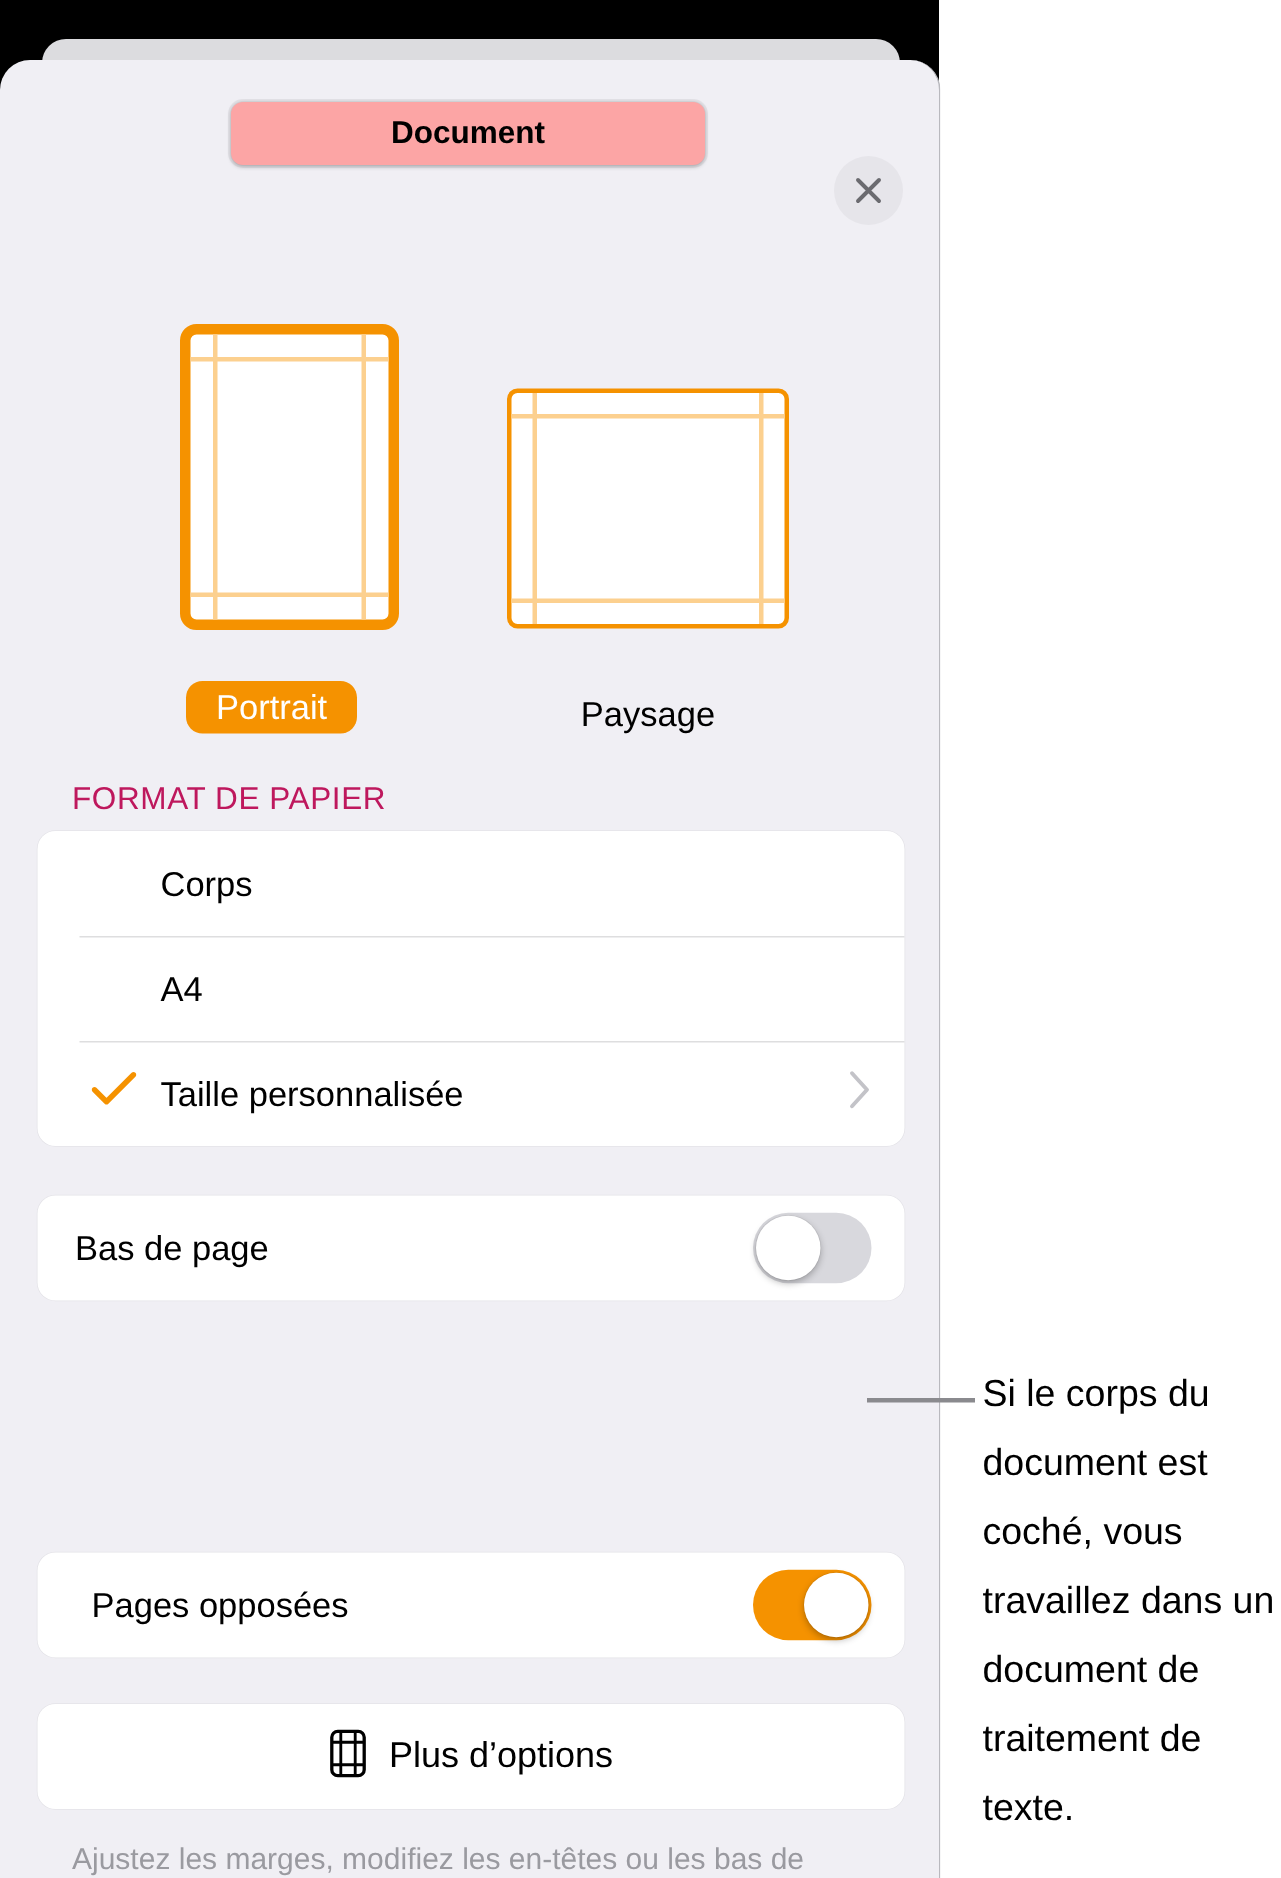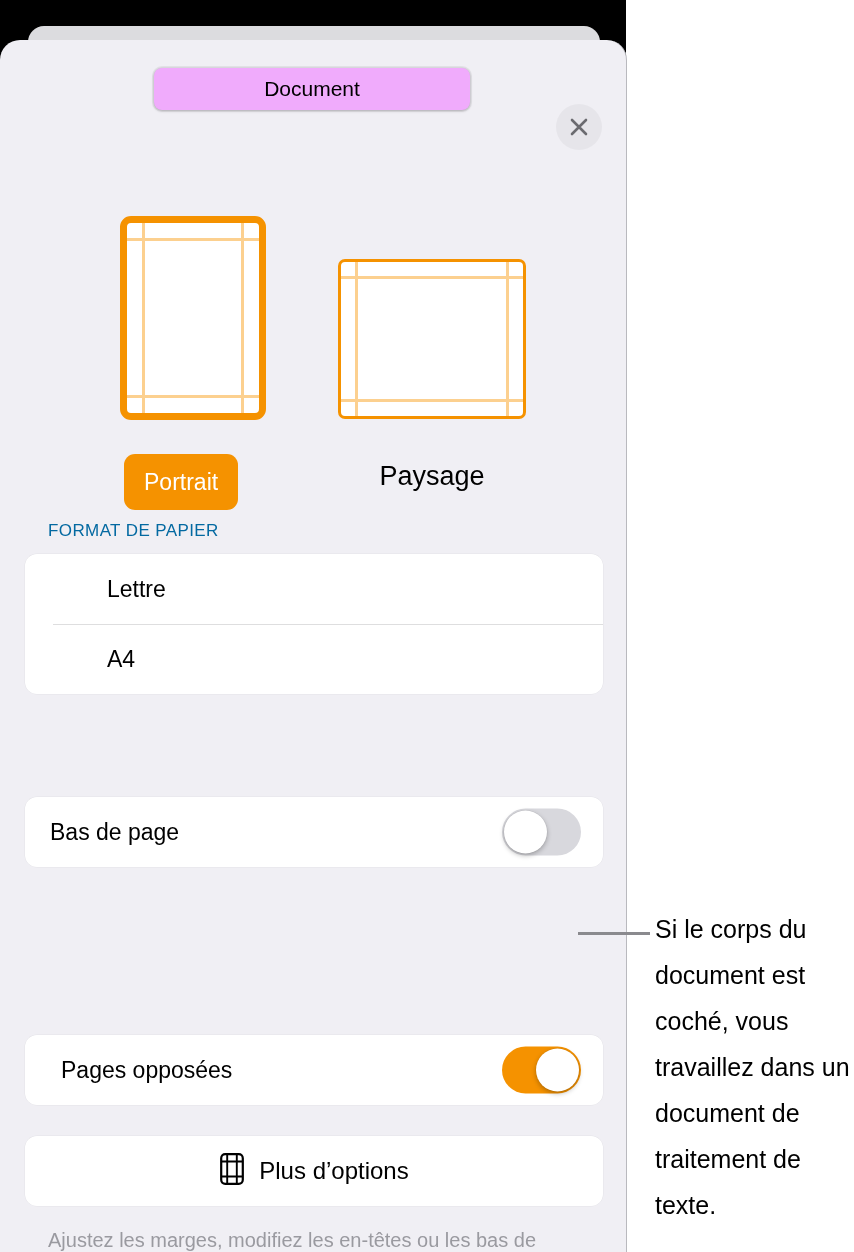--- a/index.html
+++ b/index.html
@@ -31,22 +31,22 @@
   .header{position:relative;height:72px;}
   .seg{
     position:absolute;left:152px;top:26px;width:320px;height:46px;
     background:#e3e2e7;border-radius:10px;display:flex;padding:2px;box-sizing:border-box;
   }
   .seg-item{
     flex:1;display:flex;align-items:center;justify-content:center;
     font-size:21px;color:#000;border-radius:8px;
   }
   .seg-item.active{
-    background:#f0abfc;box-shadow:0 1px 3px rgba(0,0,0,.22),0 0 0 .5px rgba(0,0,0,.04);
-    font-weight:400;
+    background:#fca5a5;box-shadow:0 1px 3px rgba(0,0,0,.22),0 0 0 .5px rgba(0,0,0,.04);
+    font-weight:700;
   }
   .close-btn{
     position:absolute;left:556px;top:64px;width:46px;height:46px;border-radius:50%;
     background:#e6e5ea;display:flex;align-items:center;justify-content:center;
   }
   .close-btn svg{display:block;}
 
   
   .orient-row{position:relative;height:300px;}
   .page-thumb{position:absolute;background:#ffffff;box-sizing:border-box;}
@@ -54,33 +54,33 @@
     left:120px;top:104px;width:146px;height:204px;
     border:7px solid #f59200;border-radius:11px;
   }
   #thumb-landscape{
     left:338px;top:147px;width:188px;height:160px;
     border:3px solid #f59200;border-radius:7px;
   }
   .guide{position:absolute;background:#fcd08f;}
   .orient-labels{position:absolute;left:0;top:342px;width:626px;height:48px;}
   .pill{
-    position:absolute;left:124px;top:0;height:56px;padding:0 20px;
+    position:absolute;left:124px;top:0;height:35px;padding:0 20px;
     background:#f59200;border-radius:11px;color:#fff;font-size:23px;
     display:flex;align-items:center;justify-content:center;text-align:center;
   }
   .plain-label{
     position:absolute;left:350px;top:0;height:44px;width:164px;
-    display:flex;align-items:center;justify-content:center;font-size:27px;color:#000;
+    display:flex;align-items:center;justify-content:center;font-size:23px;color:#000;
   }
 
   
   .sec-hdr{
-    position:absolute;left:48px;top:481px;font-size:17px;letter-spacing:.4px;
-    color:#0369a1;text-transform:uppercase;
+    position:absolute;left:48px;top:481px;font-size:21px;letter-spacing:.4px;
+    color:#be185d;text-transform:uppercase;
   }
 
   
   .card{
     position:absolute;left:25px;width:578px;background:#ffffff;border-radius:12px;
     box-shadow:0 0 0 .5px rgba(0,0,0,.05);
   }
   .row{
     position:relative;height:70px;display:flex;align-items:center;box-sizing:border-box;
   }
@@ -172,24 +172,37 @@
     <div class="orient-labels">
       <div class="pill">Portrait</div>
       <div class="plain-label">Paysage</div>
     </div>
   </div>
 
   <div class="sec-hdr">FORMAT DE PAPIER</div>
 
   <div class="card" id="card-paper">
     <div class="row">
-      <span class="row-label">Lettre</span>
+      <span class="row-label">Corps</span>
     </div>
     <div class="row">
       <span class="row-label">A4</span>
+    </div>
+    <div class="row">
+      <span class="check">
+        <svg width="30" height="26" viewBox="0 0 30 26">
+          <path d="M2 13 L10 21 L28 3" stroke="#f59200" stroke-width="3.6" fill="none" stroke-linecap="round" stroke-linejoin="round"></path>
+        </svg>
+      </span>
+      <span class="row-label">Taille personnalisée</span>
+      <span class="chev">
+        <svg width="16" height="28" viewBox="0 0 16 28">
+          <path d="M3 3 L13 14 L3 25" stroke="#c3c3c8" stroke-width="2.6" fill="none" stroke-linecap="round" stroke-linejoin="round"></path>
+        </svg>
+      </span>
     </div>
   </div>
 
   <div class="card" id="card-toggles">
     <div class="row">
       <span class="row-label">Bas de page</span>
       <span class="toggle off">
         <span class="knob"></span>
       </span>
     </div>

